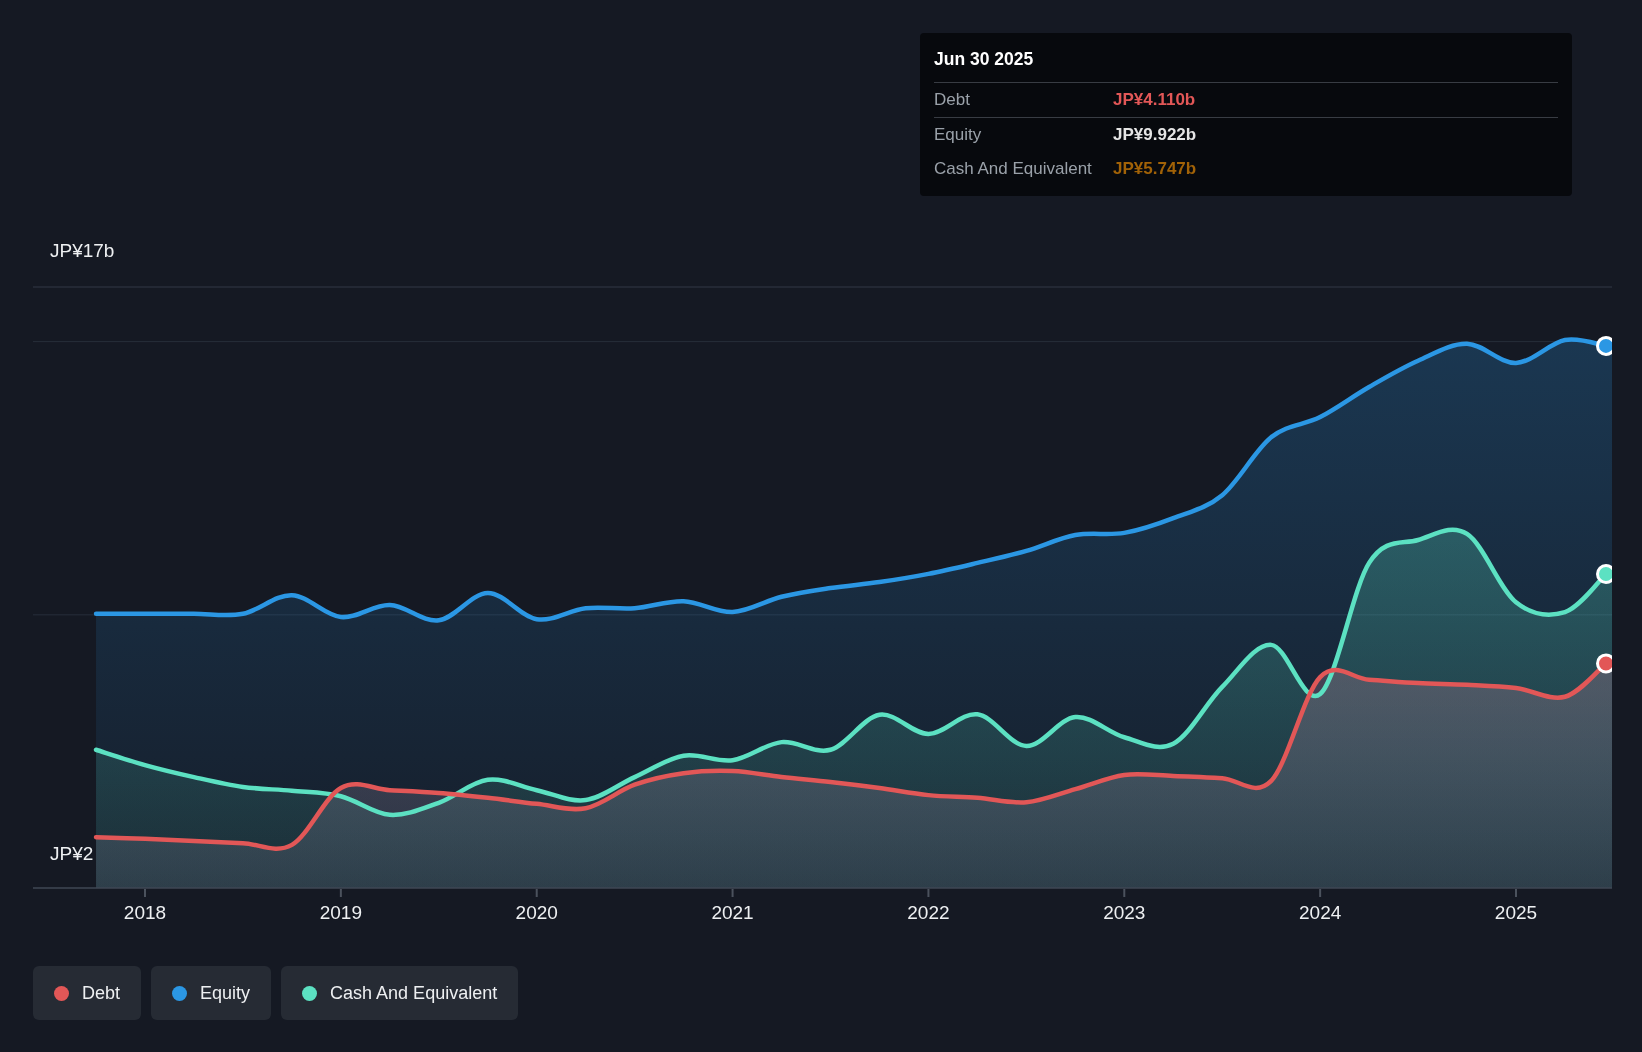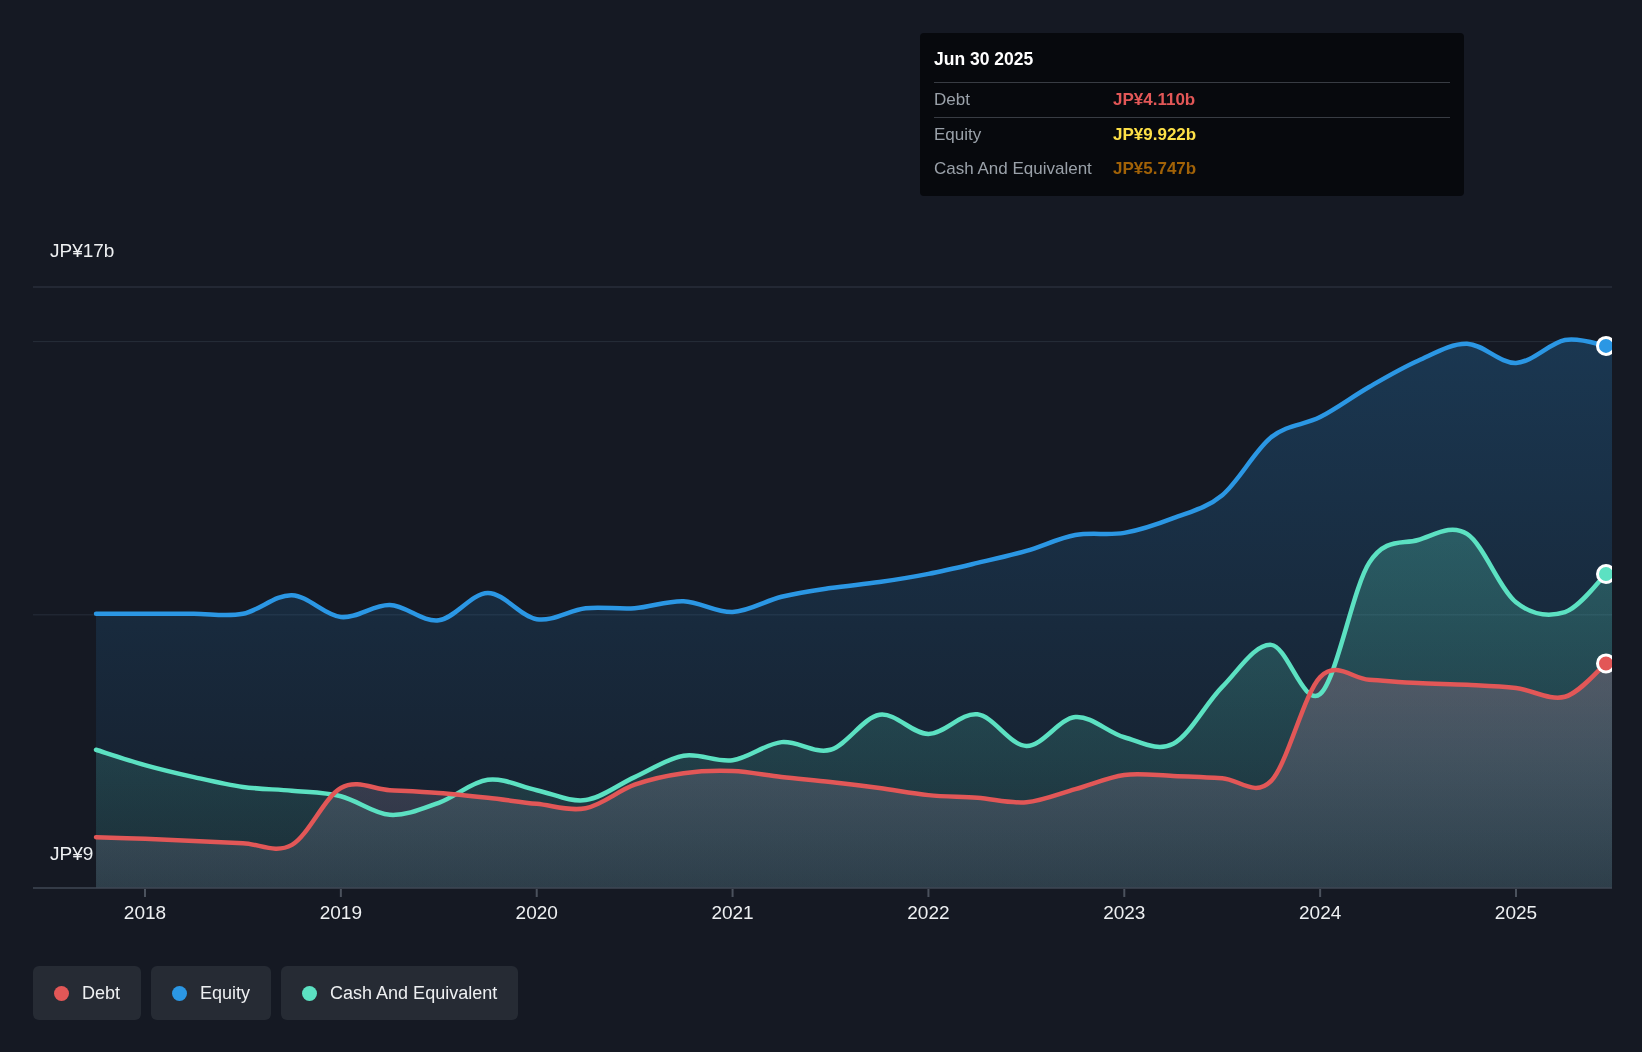--- a/index.html
+++ b/index.html
@@ -12,21 +12,21 @@
   svg{position:absolute;left:0;top:0;}
   .axis-text{fill:#eef0f2;font-size:19px;font-family:"Liberation Sans",sans-serif;}
   .ylabel{
     position:absolute;left:50px;color:#eef0f2;font-size:19px;line-height:22px;
   }
   .ylabel.top{top:240px;}
   .ylabel.bottom{top:843px;}
 
   
   .tooltip{
-    position:absolute;left:920px;top:33px;width:544px;
+    position:absolute;left:920px;top:33px;width:652px;
     background:#07090d;border-radius:4px;box-sizing:border-box;
     padding:9px 14px 10px 14px;color:#eef0f2;
   }
   .tooltip .title{
     font-size:17.5px;font-weight:bold;color:#ffffff;
     padding:7px 0 12px 0;border-bottom:1px solid #383c43;
   }
   .trow{display:flex;align-items:center;height:34px;font-size:17px;}
   .trow.sep{border-bottom:1px solid #383c43;}
   .trow .tlabel{width:179px;flex:none;color:#9aa1a9;}
@@ -93,31 +93,31 @@
       <path d="M96.03575000000001,749.7709199999999C104.19645833333334,752.3205999999999 128.67858333333334,760.516 145,765.069C161.32141666666666,769.622 177.64283333333333,773.44652 193.96425,777.08892C210.28566666666666,780.7313200000001 226.60708333333332,784.6469 242.92849999999999,786.9234C259.24991666666665,789.1999000000001 275.5713333333333,789.1999000000001 291.89275,790.74792C308.21416666666664,792.29594 324.5355833333333,792.20488 340.85699999999997,796.21152C357.17841666666664,800.2181599999999 373.4998333333333,813.69504 389.82124999999996,814.7877599999999C406.1426666666666,815.8804799999999 422.46408333333335,808.59568 438.7855,802.76784C455.1069166666667,796.9399999999999 471.42833333333334,781.9150999999999 487.74975,779.8207199999999C504.07116666666667,777.7263399999999 520.3925833333333,786.8323399999999 536.7139999999999,790.20156C553.0354166666666,793.57078 569.3568333333333,802.2214799999999 585.6782499999999,800.03604C601.9996666666666,797.8506 618.3210833333333,784.46478 634.6424999999999,777.08892C650.9639166666666,769.71306 667.2853333333334,758.60374 683.60675,755.78088C699.9281666666667,752.95802 716.2495833333334,762.4282599999999 732.571,760.15176C748.8924166666667,757.87526 765.2138333333334,743.85202 781.53525,742.12188C797.8566666666667,740.39174 814.1780833333333,754.3239199999999 830.4995,749.7709199999999C846.8209166666667,745.2179199999999 863.1423333333333,717.44462 879.46375,714.8038799999999C895.7851666666667,712.1631399999999 912.1065833333333,734.0175399999999 928.428,733.92648C944.7494166666667,733.83542 961.0708333333333,712.2542 977.39225,714.25752C993.7136666666667,716.26084 1010.0350833333332,745.4911000000001 1026.3564999999999,745.9464C1042.6779166666665,746.4017 1058.9993333333332,718.44628 1075.3207499999999,716.98932C1091.6421666666665,715.53236 1107.9635833333332,732.7427 1124.2849999999999,737.20464C1140.6064166666665,741.6665800000001 1156.9278333333334,752.13848 1173.24925,743.76096C1189.5706666666667,735.38344 1205.8920833333334,703.42138 1222.2135,686.93952C1238.5349166666667,670.45766 1254.8563333333334,643.68602 1271.17775,644.8697999999999C1287.4991666666667,646.0535799999999 1303.8205833333334,707.7012 1320.142,694.0422C1336.4634166666667,680.3832 1352.7848333333334,588.59472 1369.10625,562.9158C1385.4276666666667,537.2368799999999 1401.7490833333334,544.79486 1418.0705,539.96868C1434.3919166666667,535.1424999999999 1450.7133333333334,523.5778799999999 1467.03475,533.95872C1483.3561666666667,544.33956 1499.6775833333334,589.23214 1515.999,602.2537199999999C1532.3204166666667,615.2752999999999 1549.9630833333333,616.7960019999999 1564.96325,612.0881999999999C1579.9634166666667,607.3803979999999 1599.1605416666666,580.35379 1606,574.0069080000001" fill="none" stroke="#5ce1c2" stroke-width="4.5" stroke-linecap="round"></path>
       <path d="M96.03575000000001,837.18852C104.19645833333334,837.4617000000001 128.67858333333334,838.1901799999999 145,838.8276C161.32141666666666,839.46502 177.64283333333333,840.28456 193.96425,841.01304C210.28566666666666,841.74152 226.60708333333332,842.56106 242.92849999999999,843.19848C259.24991666666665,843.8359 275.5713333333333,854.0346199999999 291.89275,844.8375599999999C308.21416666666664,835.6405 324.5355833333333,797.12212 340.85699999999997,788.01612C357.17841666666664,778.91012 373.4998333333333,789.38202 389.82124999999996,790.20156C406.1426666666666,791.0210999999999 422.46408333333335,791.65852 438.7855,792.93336C455.1069166666667,794.2082 471.42833333333334,796.0294 487.74975,797.8506C504.07116666666667,799.6718 520.3925833333333,802.13042 536.7139999999999,803.86056C553.0354166666666,805.5907 569.3568333333333,811.41854 585.6782499999999,808.23144C601.9996666666666,805.04434 618.3210833333333,790.5658000000001 634.6424999999999,784.73796C650.9639166666666,778.91012 667.2853333333334,775.5409000000001 683.60675,773.2644C699.9281666666667,770.9879 716.2495833333334,770.4415399999999 732.571,771.0789599999999C748.8924166666667,771.71638 765.2138333333334,775.26772 781.53525,777.08892C797.8566666666667,778.91012 814.1780833333333,780.18496 830.4995,782.00616C846.8209166666667,783.82736 863.1423333333333,785.83068 879.46375,788.01612C895.7851666666667,790.20156 912.1065833333333,793.4797199999999 928.428,795.1188C944.7494166666667,796.75788 961.0708333333333,796.66682 977.39225,797.8506C993.7136666666667,799.0343799999999 1010.0350833333332,803.6784399999999 1026.3564999999999,802.2214799999999C1042.6779166666665,800.76452 1058.9993333333332,793.66184 1075.3207499999999,789.10884C1091.6421666666665,784.55584 1107.9635833333332,777.0889199999999 1124.2849999999999,774.90348C1140.6064166666665,772.71804 1156.9278333333334,775.44984 1173.24925,775.9962C1189.5706666666667,776.5425600000001 1205.8920833333334,777.3621 1222.2135,778.18164C1238.5349166666667,779.00118 1254.8563333333334,797.75954 1271.17775,780.91344C1287.4991666666667,764.0673400000001 1303.8205833333334,693.95114 1320.142,677.10504C1336.4634166666667,660.25894 1352.7848333333334,678.8351799999999 1369.10625,679.8368399999999C1385.4276666666667,680.8385 1401.7490833333334,682.29546 1418.0705,683.115C1434.3919166666667,683.93454 1450.7133333333334,683.93454 1467.03475,684.7540799999999C1483.3561666666667,685.5736199999999 1499.6775833333334,686.02892 1515.999,688.03224C1532.3204166666667,690.03556 1549.9630833333333,700.8717 1564.96325,696.774C1579.9634166666667,692.6763 1599.1605416666666,669.0007 1606,663.44604" fill="none" stroke="#e25757" stroke-width="4.5" stroke-linecap="round"></path>
       <g clip-path="url(#plotClip)">
         <circle cx="1606" cy="345.9016079999999" r="8.5" fill="#2b97e4" stroke="#ffffff" stroke-width="3"></circle>
         <circle cx="1606" cy="574.0069080000001" r="8.5" fill="#5ce1c2" stroke="#ffffff" stroke-width="3"></circle>
         <circle cx="1606" cy="663.44604" r="8.5" fill="#e25757" stroke="#ffffff" stroke-width="3"></circle>
       </g>
     </svg>
 
   <div class="ylabel top">JP¥17b</div>
-  <div class="ylabel bottom">JP¥9</div>
+  <div class="ylabel bottom">JP¥2</div>
 
   <div class="tooltip">
     <div class="title">Jun 30 2025</div>
     <div class="trow sep">
       <span class="tlabel">Debt</span>
       <span class="tvalue" style="color: rgb(226, 87, 87);">JP¥4.110b</span>
     </div>
     <div class="trow">
       <span class="tlabel">Equity</span>
-      <span class="tvalue" style="color: #fde047;">JP¥9.922b</span>
+      <span class="tvalue" style="color: #e5e5e5;">JP¥9.922b</span>
     </div>
     <div class="trow">
       <span class="tlabel">Cash And Equivalent</span>
       <span class="tvalue" style="color: #a16207;">JP¥5.747b</span>
     </div>
   </div>
 
   <div class="legend">
       <button class="legend-chip">
         <span class="legend-dot" style="background: rgb(226, 87, 87);"></span>

